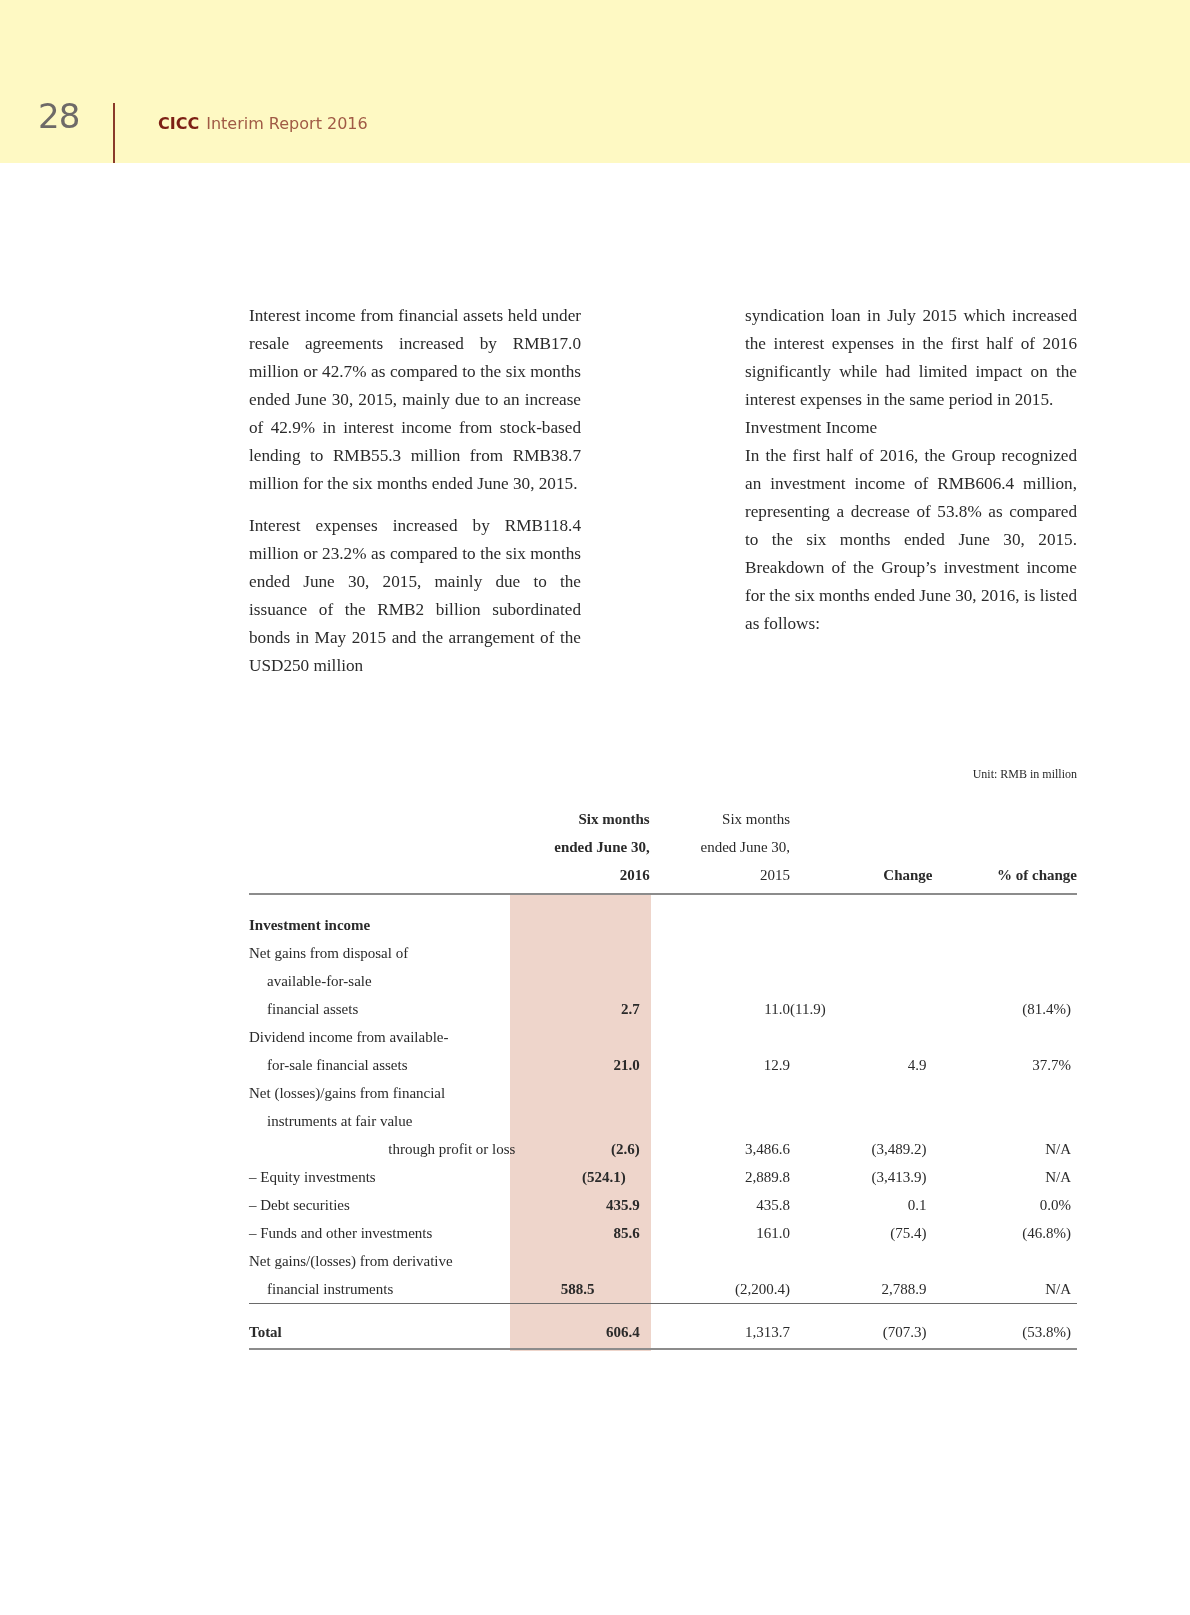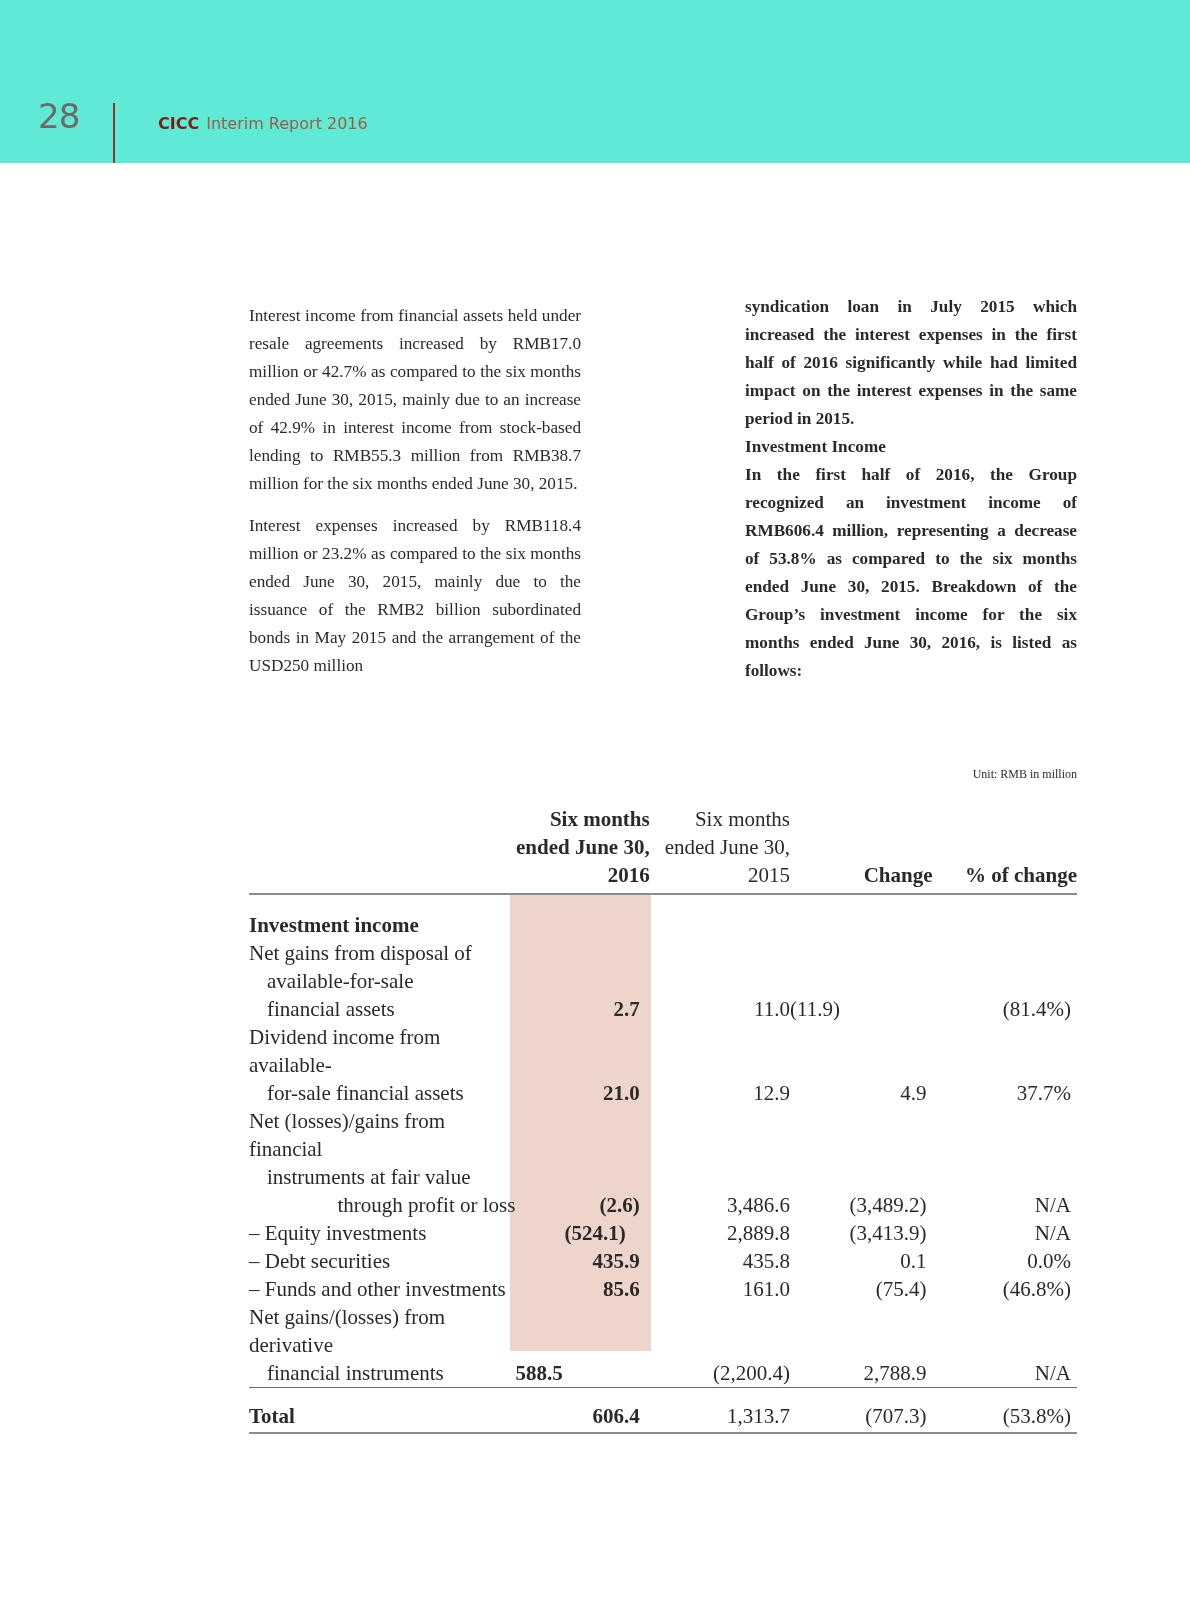--- a/index.html
+++ b/index.html
@@ -1,34 +1,34 @@
 <!DOCTYPE html>
 <html><head>
 <meta charset="utf-8">
 <style>
   html, body { margin: 0; padding: 0; background: #ffffff; }
   body { width: 1190px; height: 1615px; position: relative; overflow: hidden; font-family: "Liberation Serif", "DejaVu Serif", serif; color: #2a2a2a; }
-  .header-band { position: absolute; left: 0; top: 0; width: 1190px; height: 163px; background: #5eead4; }
+  .header-band { position: absolute; left: 0; top: 0; width: 1190px; height: 163px; background: #fef9c3; }
   .page-number { position: absolute; left: 38px; top: 96px; font-family: "DejaVu Sans", "Liberation Sans", sans-serif; font-size: 34px; color: #6e6a68; letter-spacing: -1px; }
   .header-divider { position: absolute; left: 113px; top: 103px; width: 1.5px; height: 60px; background: #8a3a2a; }
   .report-title { position: absolute; left: 158px; top: 114px; font-family: "DejaVu Sans", "Liberation Sans", sans-serif; font-size: 16px; color: #a05a45; white-space: nowrap; }
   .report-title .brand { color: #7c1f14; font-weight: bold; margin-right: 7px; }
 
   .col { position: absolute; width: 332px; font-size: 17.2px; line-height: 28px; color: #2a2a2a; }
   .col p { margin: 0; text-align: justify; text-align-last: left; }
   .col-left { left: 249px; top: 302px; }
-  .col-right { left: 745px; top: 293px; font-weight: bold; }
+  .col-right { left: 745px; top: 302px; }
   .col-left p + p { margin-top: 14px; }
   .section-heading { margin-top: 28px; }
 
   .unit-note { position: absolute; right: 113px; top: 767px; font-size: 12px; }
 
   .table-wrap { position: absolute; left: 249px; top: 805px; width: 828px; }
   .hl-col { position: absolute; left: 510px; top: 894px; width: 141px; height: 457px; background: #eed5cb; }
-  table { border-collapse: collapse; width: 828px; font-size: 21px; position: relative; font-family: Liberation Serif, serif; }
+  table { border-collapse: collapse; width: 828px; font-size: 15px; position: relative; font-family: Liberation Serif, serif; }
   th, td { padding: 0; line-height: 28px; vertical-align: bottom; }
   th { font-weight: normal; text-align: right; }
   .bold { font-weight: bold; }
   .head-row th { padding-bottom: 4px; }
 </style>
 </head>
 <body>
 
 <div class="header-band">
   <div class="page-number">28</div>
@@ -159,21 +159,21 @@
         </tr>
         <tr>
           <td style="text-align: left;">Net gains/(losses) from derivative</td>
           <td style="text-align: right; padding-right: 10px;"></td>
           <td style="text-align: right; padding-right: 0px;"></td>
           <td style="text-align: right; padding-right: 6px;"></td>
           <td style="text-align: right; padding-right: 6px;"></td>
         </tr>
         <tr>
           <td style="text-align: left; padding-left: 18px; border-bottom: 1px solid rgb(106, 106, 106); margin-top: 6px;">financial instruments</td>
-          <td style="text-align: left; padding-right: 10px; font-weight: bold; border-bottom: 1px solid rgb(106, 106, 106);">588.5</td>
+          <td style="text-align: center; padding-right: 10px; font-weight: bold; border-bottom: 1px solid rgb(106, 106, 106);">588.5</td>
           <td style="text-align: right; padding-right: 0px; border-bottom: 1px solid rgb(106, 106, 106);">(2,200.4)</td>
           <td style="text-align: right; padding-right: 6px; border-bottom: 1px solid rgb(106, 106, 106);">2,788.9</td>
           <td style="text-align: right; padding-right: 6px; border-bottom: 1px solid rgb(106, 106, 106);">N/A</td>
         </tr>
         <tr>
           <td style="text-align: left; font-weight: bold; padding-top: 14px; padding-bottom: 2px; border-bottom: 2px solid rgb(140, 140, 140);">Total</td>
           <td style="text-align: right; padding-right: 10px; font-weight: bold; padding-top: 14px; padding-bottom: 2px; border-bottom: 2px solid rgb(140, 140, 140);">606.4</td>
           <td style="text-align: right; padding-right: 0px; padding-top: 14px; padding-bottom: 2px; border-bottom: 2px solid rgb(140, 140, 140);">1,313.7</td>
           <td style="text-align: right; padding-right: 6px; padding-top: 14px; padding-bottom: 2px; border-bottom: 2px solid rgb(140, 140, 140);">(707.3)</td>
           <td style="text-align: right; padding-right: 6px; padding-top: 14px; padding-bottom: 2px; border-bottom: 2px solid rgb(140, 140, 140);">(53.8%)</td>

